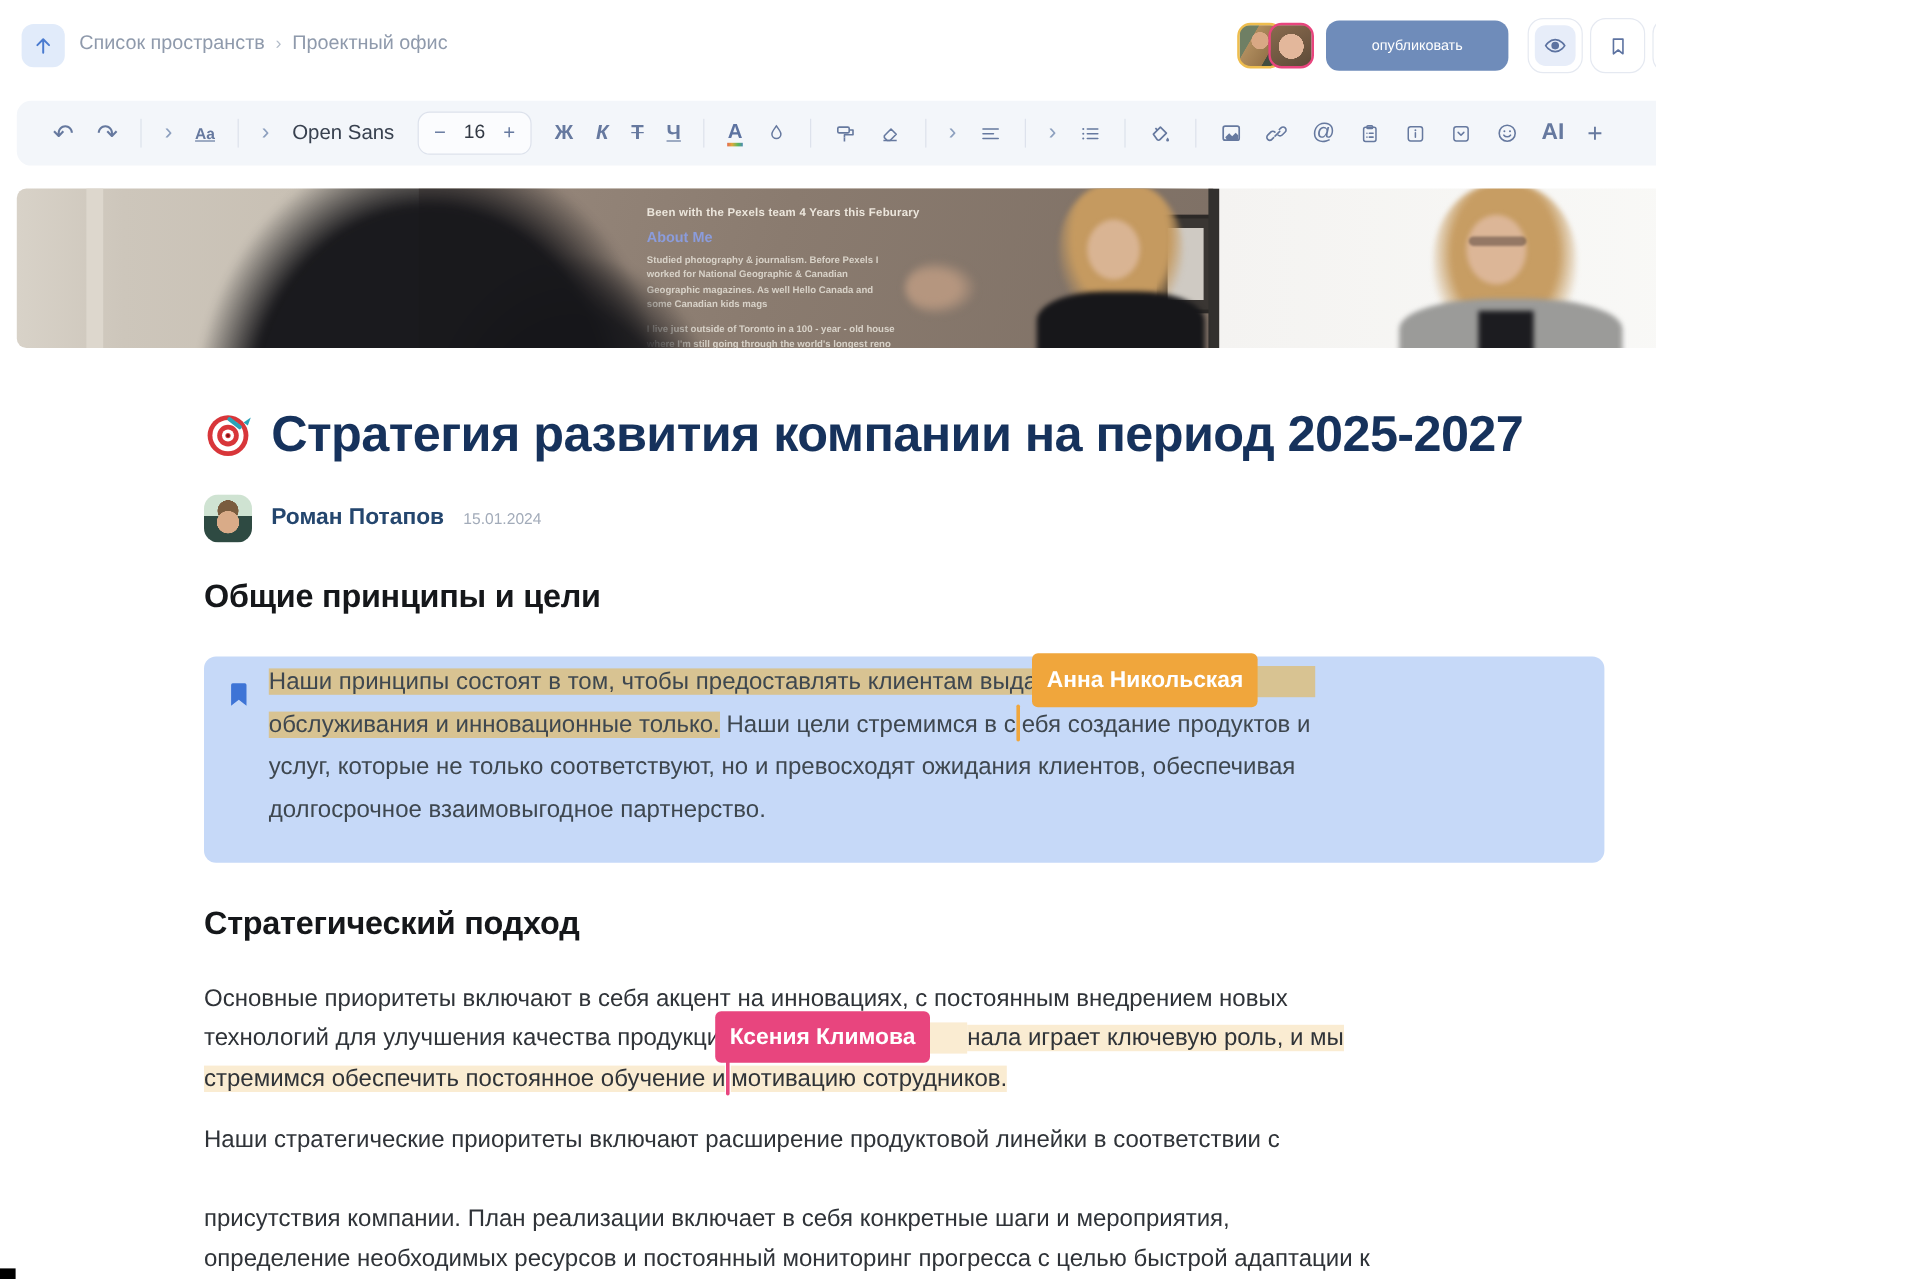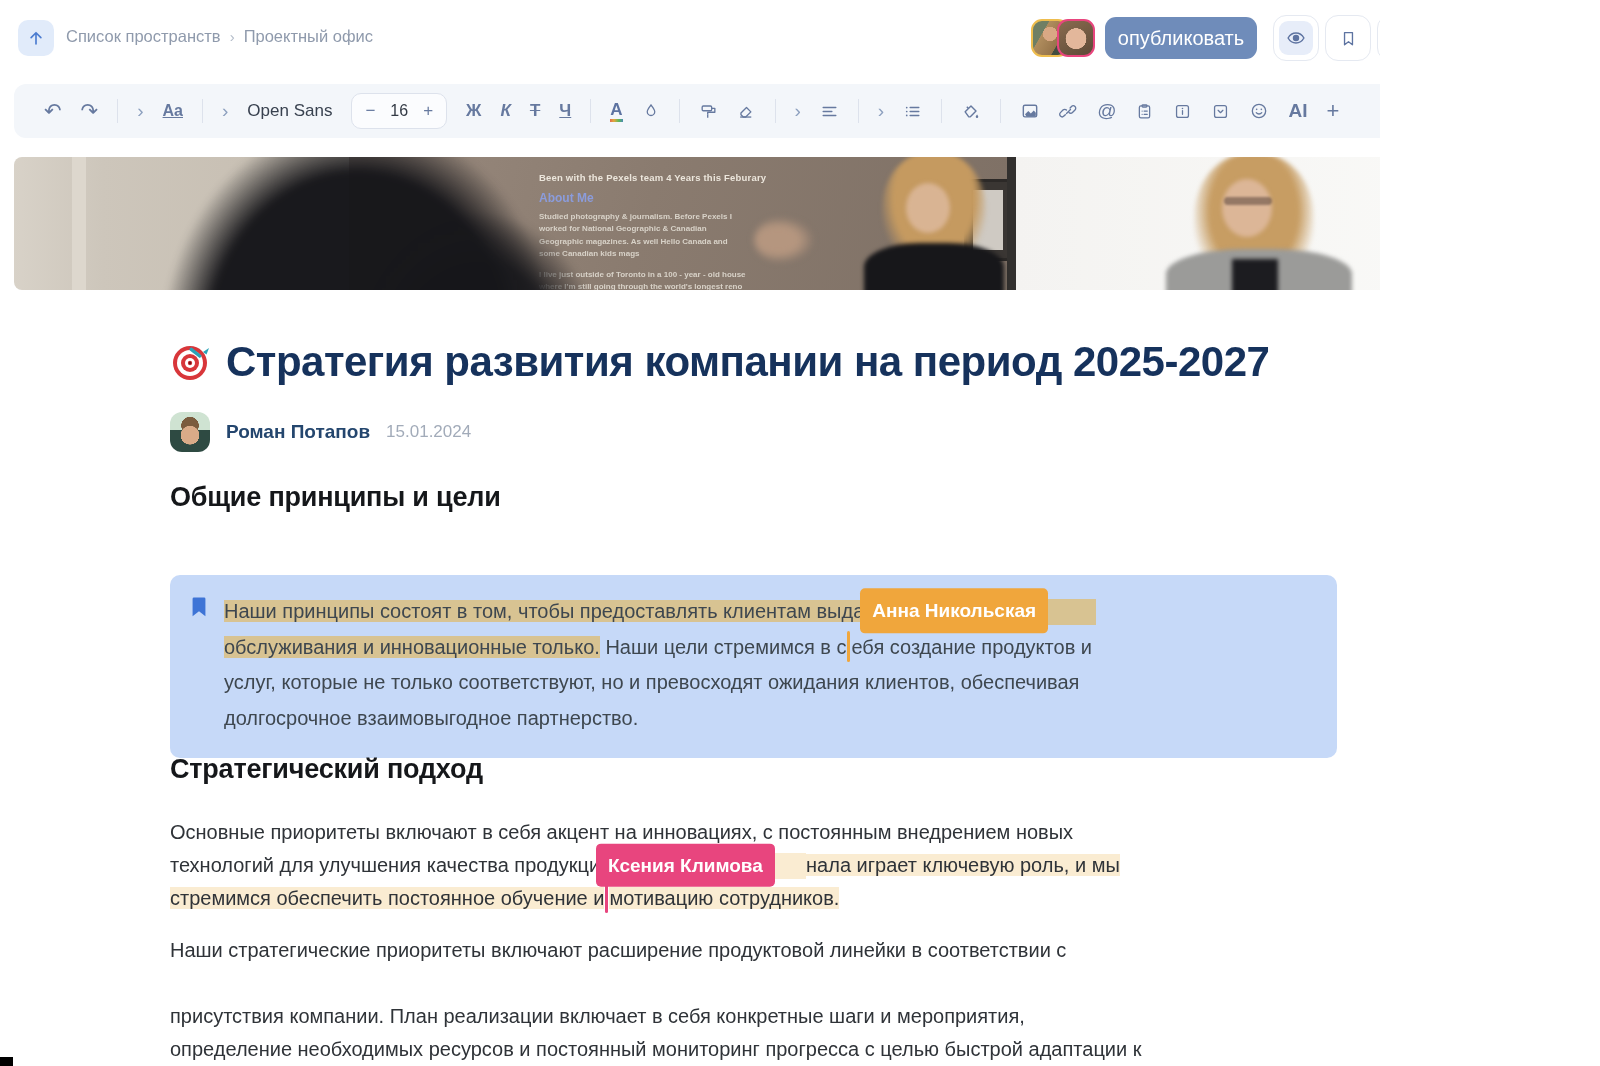--- a/index.html
+++ b/index.html
@@ -24,21 +24,21 @@
   }
   .avatar-a { left:0; top:2px; border-color:#eebd4e; background:
      radial-gradient(circle at 50% 38%, #d9a884 26%, transparent 27%),
      linear-gradient(120deg,#6f7f64 30%, #b08d5e 31%, #96744a 70%, #424d3e 71%); }
   .avatar-b { left:26px; top:2px; border-color:#e8457e; background:
      radial-gradient(circle at 50% 52%, #e3b79b 42%, transparent 43%),
      linear-gradient(150deg,#8a6b4e, #5d4a38); z-index:2; }
   .publish-btn {
     position:absolute; left:1105px; top:17px; width:152px; height:42px;
     background:#6f8cba; color:#fff; border:none; border-radius:11px;
-    font-size:20px; font-family:inherit; cursor:pointer;
+    font-size:12px; font-family:inherit; cursor:pointer;
   }
   .hbtn {
     position:absolute; top:15px; height:46px; background:#fff; border:1px solid #e5e9f1;
     border-radius:13px; display:flex; align-items:center; justify-content:center; cursor:pointer;
   }
   .hbtn svg, .rsb svg, .tb svg { display:block; }
   .eye-inner { width:34px; height:34px; background:#e7edf9; border-radius:9px; display:flex; align-items:center; justify-content:center; }
   .hgroup {
     position:absolute; left:1421px; top:15px; width:158px; height:46px; background:#fff;
     border:1px solid #e5e9f1; border-radius:13px; display:flex; align-items:center; padding:0 8px; gap:6px;
@@ -51,21 +51,21 @@
   
   .toolbar {
     position:absolute; left:14px; top:84px; width:1572px; height:54px;
     background:#f3f6fa; border-radius:12px; display:flex; align-items:center;
     padding:0 30px; gap:19px; color:#66799f;
   }
   .tb { display:flex; align-items:center; justify-content:center; cursor:pointer; }
   .tb-txt { font-size:17px; color:#66799f; }
   .tb-div { width:1px; height:24px; background:#dde2ec; cursor:default; }
   .chev { color:#8da0bf; font-size:19px; cursor:pointer; }
-  .tb-aa { font-size:16px; color:#66799f; font-weight:bold;text-decoration:underline; }
+  .tb-aa { font-size:13px; color:#66799f; font-weight:bold;text-decoration:underline; }
   .tb-font { font-size:17px; color:#38414f; }
   .sizer {
     display:flex; align-items:center; gap:15px; border:1px solid #dde2ec; background:#fbfcfe;
     border-radius:10px; padding:7px 13px;
   }
   .sizer .pm { color:#66799f; font-size:17px; cursor:pointer; }
   .sizer .val { color:#333a45; font-size:16px; }
   .tb-b { font-weight:bold; }
   .tb-i { font-style:italic; font-weight:600; }
   .tb-s { text-decoration:line-through; font-weight:600; }
@@ -122,28 +122,28 @@
   
   .content { position:absolute; left:170px; top:0; width:1200px; }
   .doc-title { position:absolute; top:338px; left:0; width:1220px; font-size:42px; font-weight:bold; color:#16325c;
     display:flex; align-items:center; gap:14px; letter-spacing:-0.5px;}
   .author-row { position:absolute; top:412px; left:0; display:flex; align-items:center; gap:16px; }
   .author-avatar { width:40px; height:40px; border-radius:12px;
     background: radial-gradient(circle at 50% 58%, #d9ab88 30%, transparent 31%),
                 radial-gradient(circle at 50% 34%, #7a5c3e 26%, transparent 27%),
                 linear-gradient(180deg,#cfe3d2 45%, #2e4a42 46%); }
   .author-name { font-size:19px; font-weight:bold; color:#24466e; }
-  .author-date { font-size:17px; color:#a2abb9;text-align:right; }
+  .author-date { font-size:13px; color:#a2abb9;text-align:right; }
   .h2 { position:absolute; left:0; font-size:27px; font-weight:bold; color:#15171a; letter-spacing:-0.2px;}
   .h2-1 { top:482px; }
   .h2-2 { top:754px; }
   .callout {
     position:absolute; left:0; top:547px; width:1167px; min-height:172px;
-    background:#c6d9f8; border-radius:10px; padding:19px 40px 22px 54px;
-    font-size:20px; line-height:35.5px; color:#3e474f;margin-top:28px;
+    background:#c6d9f8; border-radius:10px; padding:4px 40px 22px 54px;
+    font-size:20px; line-height:35.5px; color:#3e474f;
   }
   .callout-bm { position:absolute; left:18px; top:20px; }
   .hl-blue { background:#d8c392; }
   .hl-white { background:#faecd2; }
   .pad { display:inline-block; height:1.3em; vertical-align:-0.33em; position:relative;text-align:center; }
   .pad1 { width:232px; }
   .pad2 { width:206px; }
   .sel-label {
     position:absolute; left:-4px; top:50%; transform:translateY(-52%);
     color:#fff; font-size:19px; font-weight:bold; white-space:nowrap;

